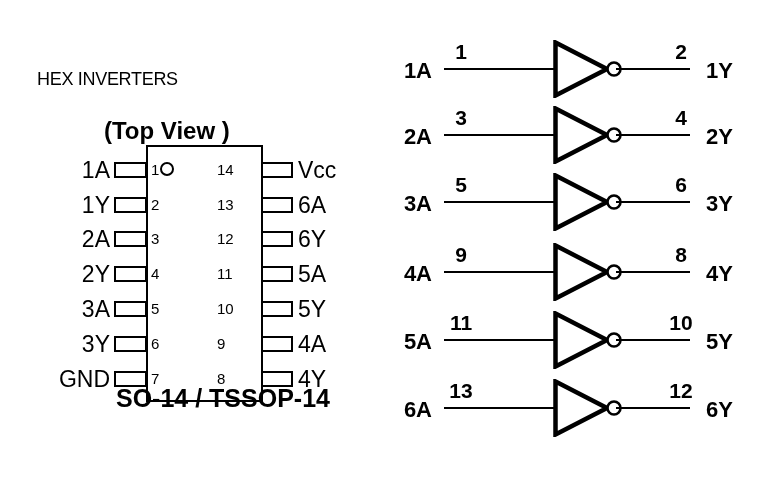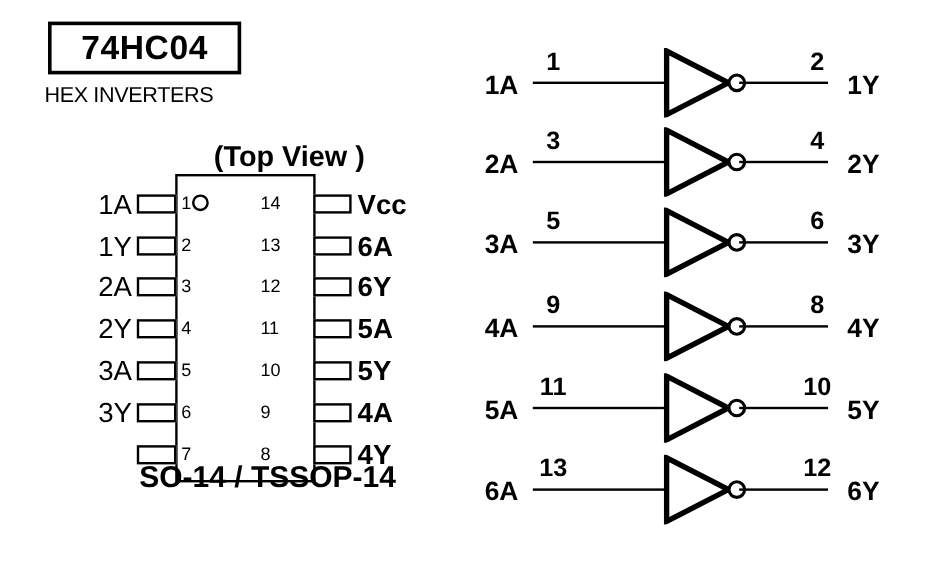--- a/index.html
+++ b/index.html
@@ -24,40 +24,40 @@
   .part-box span { font-size: 28px; font-weight: bold; letter-spacing: 0.5px; }
   .subtitle {
     left: 37px; top: 66px;
     font-size: 18px; font-weight: normal; letter-spacing: -0.3px;
     line-height: 26px; white-space: nowrap;
   }
 
   
   .top-view {
     left: 104px; top: 118px; width: 200px;
-    text-align: right; font-size: 24px; font-weight: bold; line-height: 26px;
+    text-align: left; font-size: 24px; font-weight: bold; line-height: 26px;
     white-space: nowrap;
   }
   .ic-body {
     left: 146px; top: 145px; width: 117px; height: 257px;
     border: 2.5px solid var(--ink, #000);
     background: var(--bg, #fff);
   }
   .pin1-dot {
     left: 160px; top: 162px; width: 14px; height: 14px;
     border: 2px solid var(--ink, #000); border-radius: 50%;
     background: var(--bg, #fff);
   }
   .pin-row { position: absolute; left: 0; width: 782px; height: 26px; }
   .pin-row > div { position: absolute; }
   .pin-label {
     font-size: 23px; line-height: 26px; white-space: nowrap;
   }
   .pin-row.left .pin-label  { left: 20px;  width: 90px; text-align: right; }
-  .pin-row.right .pin-label { left: 298px; width: 90px; text-align: left; font-weight: bold; }
+  .pin-row.right .pin-label { left: 298px; width: 90px; text-align: left; }
   .pin-lead {
     top: 5px; width: 33px; height: 16px;
     border: 2px solid var(--ink, #000); background: var(--bg, #fff);
   }
   .pin-row.left  .pin-lead { left: 114px; }
   .pin-row.right .pin-lead { left: 261px; width: 32px; }
   .pin-num { top: 4px; font-size: 15px; line-height: 18px; }
   .pin-row.left  .pin-num { left: 151px; width: 40px; text-align: left; }
   .pin-row.right .pin-num { left: 217px; width: 40px; }
   .package-label {
@@ -86,23 +86,20 @@
   }
   .g-in-num  { left: 46px; }
   .g-out-num { left: 266px; }
   .g-tri { left: 158px; top: 6px; color: var(--ink, #000); }
 </style>
 </head>
 <body>
 
 <div class="canvas">
 
-  <div class="abs part-box">
-    <span>74HC04</span>
-  </div>
   <div class="abs subtitle">HEX INVERTERS</div>
 
   <div>
     <div class="abs top-view">(Top View )</div>
     <div class="abs ic-body"></div>
     <div class="abs pin1-dot"></div>
     <div id="left-pins">
   <div class="pin-row left" style="top: 157px;">
     <div class="pin-label">1A</div>
     <div class="pin-lead"></div>
@@ -133,20 +130,21 @@
     <div class="pin-num">5</div>
   </div>
 
   <div class="pin-row left" style="top: 331px;">
     <div class="pin-label">3Y</div>
     <div class="pin-lead"></div>
     <div class="pin-num">6</div>
   </div>
 
   <div class="pin-row left" style="top: 366px;">
+    <div class="pin-label">GND</div>
     <div class="pin-lead"></div>
     <div class="pin-num">7</div>
   </div>
 </div>
     <div id="right-pins">
   <div class="pin-row right" style="top: 157px;">
     <div class="pin-label">Vcc</div>
     <div class="pin-lead"></div>
     <div class="pin-num">14</div>
   </div>

